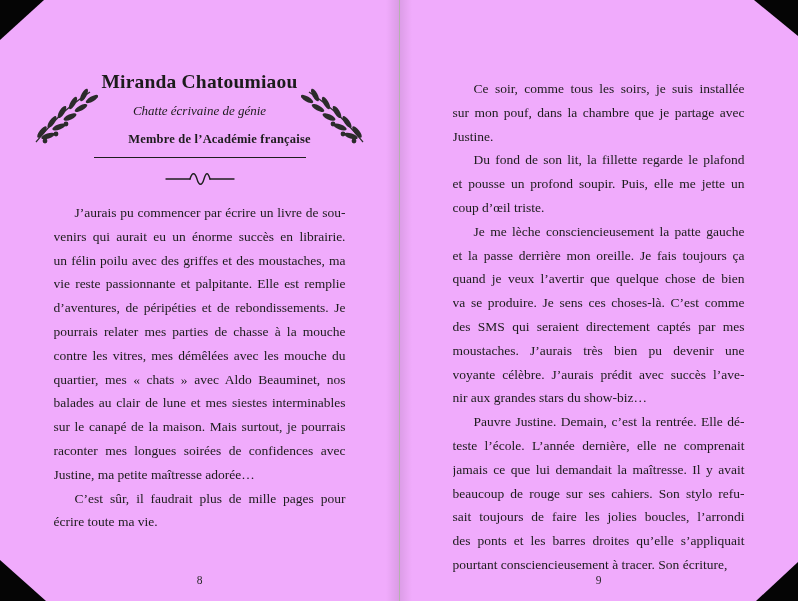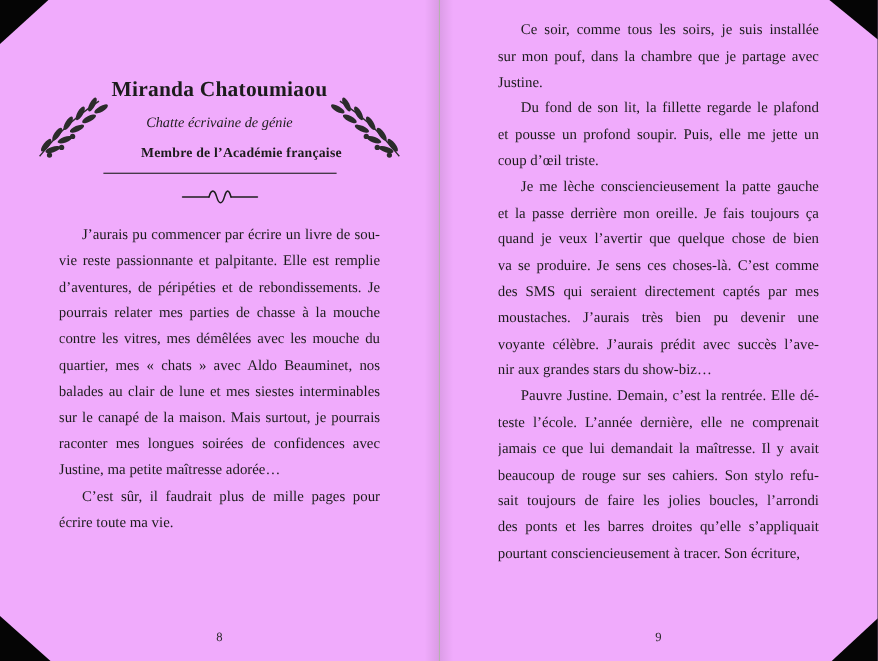--- a/index.html
+++ b/index.html
@@ -11,21 +11,21 @@
     font-family:"Liberation Serif", serif;
     color:#1c1c1c;
   }
   .spread {
     position:absolute; inset:0;
     background:#f0abfc;
     clip-path: polygon(44px 0, 754px 0, 798px 36px, 798px 562px, 756px 601px, 46px 601px, 0 560px, 0 40px);
   }
   .page { position:absolute; top:0; width:399px; height:601px; }
   .page-left  { left:0;     padding-top:70px; }
-  .page-right { left:399px; }
+  .page-right { left:399px; padding-top:62px; }
 
   .gutter-shade {
     position:absolute; left:386px; top:0; width:26px; height:601px;
     background:linear-gradient(90deg, rgba(0,0,0,0) 0%, rgba(0,0,0,0.09) 50%, rgba(0,0,0,0) 100%);
     pointer-events:none;
   }
   .gutter-line { position:absolute; left:399px; top:0; width:1px; height:601px; background:#b5b2ae; }
 
   .chapter-header { position:relative; text-align:center; }
   .chapter-title { font-size:19.5px; line-height:24px; font-weight:700; letter-spacing:0.2px; }
@@ -107,20 +107,22 @@
             <path d="M2 7 H26"></path>
             <path d="M46 7 H70"></path>
             <path d="M26 7 c2 -7 5 -7 7 0 c2 7 5 7 7 0 c2 -7 4 -7 6 0"></path>
           </g>
         </svg>
       </span>
     </div>
 
     <div class="bodytext" id="left-body">
         <div class="line indent">J’aurais pu commencer par écrire un livre de sou-</div>
+        <div class="line">venirs qui aurait eu un énorme succès en librairie.</div>
+        <div class="line">un félin poilu avec des griffes et des moustaches, ma</div>
         <div class="line">vie reste passionnante et palpitante. Elle est remplie</div>
         <div class="line">d’aventures, de péripéties et de rebondissements. Je</div>
         <div class="line">pourrais relater mes parties de chasse à la mouche</div>
         <div class="line">contre les vitres, mes démêlées avec les mouche du</div>
         <div class="line">quartier, mes « chats » avec Aldo Beauminet, nos</div>
         <div class="line">balades au clair de lune et mes siestes interminables</div>
         <div class="line">sur le canapé de la maison. Mais surtout, je pourrais</div>
         <div class="line">raconter mes longues soirées de confidences avec</div>
         <div class="line para-end">Justine, ma petite maîtresse adorée…</div>
         <div class="line indent">C’est sûr, il faudrait plus de mille pages pour</div>

